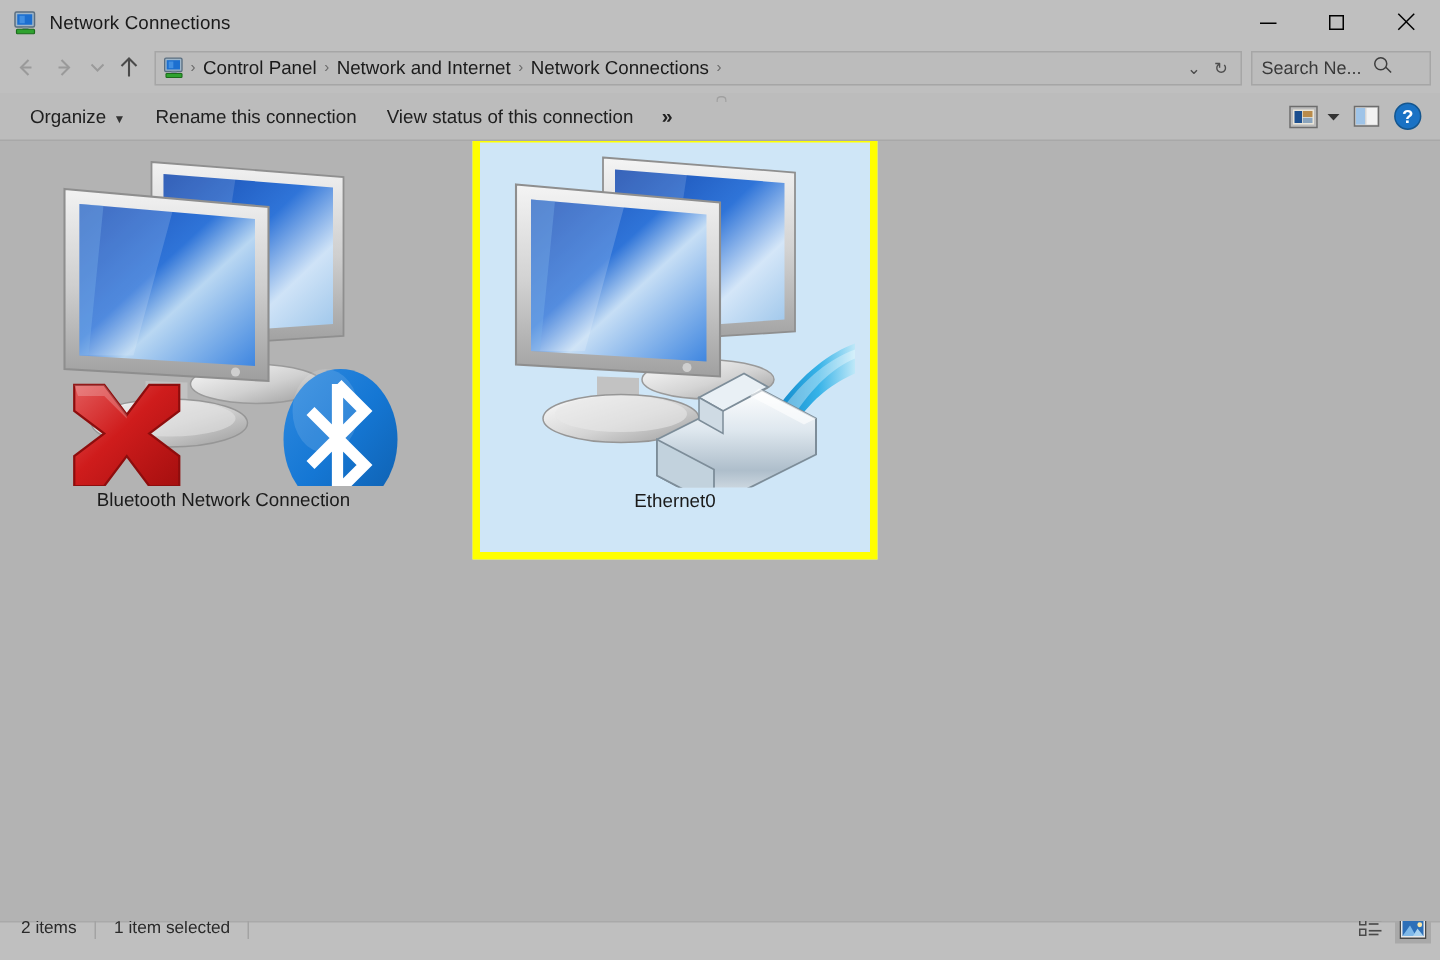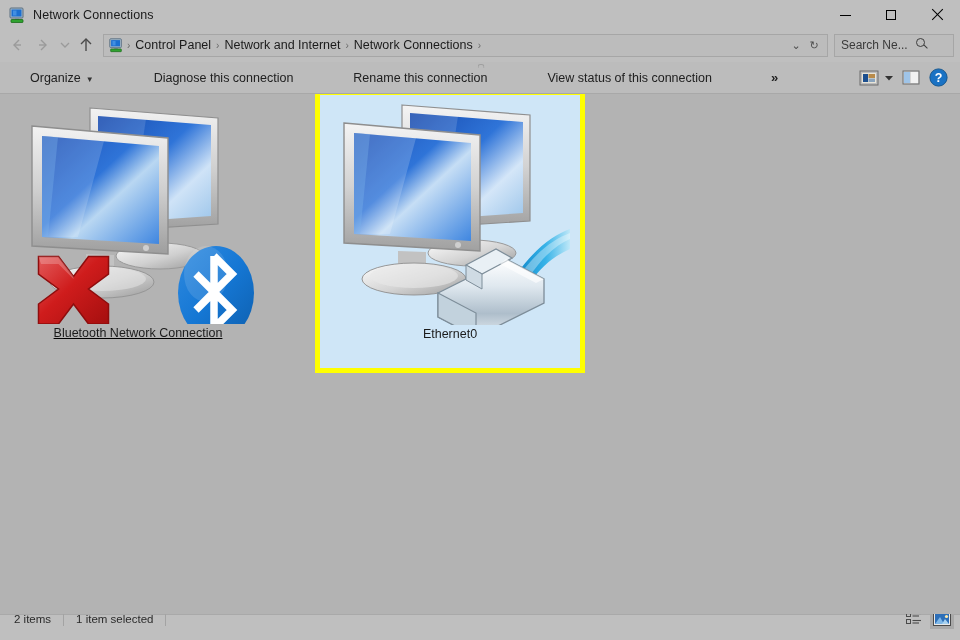--- a/index.html
+++ b/index.html
@@ -126,23 +126,22 @@
 
   
   #cmdbar {
     height: 32px;
     background: #bcbcbc;
     border-bottom: 1px solid #a8a8a8;
     display: flex;
     align-items: center;
     flex: 0 0 auto;
     position: relative;
-    padding-left: 20px;
+    padding-left: 10px;
     box-sizing: border-box;
-    gap: 40px;
   }
   .cmd-item {
     font-size: 12.5px; color: #202020;
     padding: 5px 10px; cursor: default; white-space: nowrap;
   }
   .cmd-caret { font-size: 8px; margin-left: 5px; color: #333; }
   #cmd-overflow { font-size: 13px; font-weight: bold; color: #222; padding: 4px 9px; cursor: default; }
   #cmd-right { margin-left: auto; display: flex; align-items: center; padding-right: 8px; }
   .cmd-ico { display: flex; align-items: center; justify-content: center; cursor: default; }
   #ribbon-handle {
@@ -294,21 +293,20 @@
       <div class="mag"></div>
     </div>
   </div>
 
   <div id="cmdbar">
     <div id="ribbon-handle"></div>
 
     <div class="cmd-item">
       <span>Organize</span><span class="cmd-caret">▼</span>
     </div>
-    <div class="cmd-item">Diagnose this connection</div>
     <div class="cmd-item">Rename this connection</div>
     <div class="cmd-item">View status of this connection</div>
     <div id="cmd-overflow">»</div>
 
     <div id="cmd-right">
       <div class="cmd-ico">
         <svg width="22" height="18" viewBox="0 0 22 18">
           <rect x="2" y="2" width="18" height="14" fill="none" stroke="#6d6d6d" stroke-width="1"></rect>
           <rect x="4" y="4" width="14" height="10" fill="#e8e4d8"></rect>
           <rect x="5" y="5" width="5" height="8" fill="#1c4f8f"></rect>
@@ -333,21 +331,21 @@
           <circle cx="9.5" cy="9.5" r="8.6" fill="#1a72c4"></circle>
           <circle cx="9.5" cy="9.5" r="8.6" fill="none" stroke="#14568f" stroke-width="1"></circle>
           <text x="9.5" y="14" text-anchor="middle" font-family="Liberation Sans, sans-serif" font-size="12.5" font-weight="bold" fill="#ffffff">?</text>
         </svg>
       </div>
     </div>
   </div>
 
   <div id="content">
 
-    <div class="conn-item" style="left:3px; top:0px;text-decoration:underline;">
+    <div class="conn-item" style="left:14px; top:0px;">
       <div class="conn-icon-wrap">
         <svg width="240" height="228" viewBox="0 0 240 228">
           <defs>
             <linearGradient id="scr1" x1="0" y1="0" x2="1" y2="1">
               <stop offset="0%" stop-color="#1b4fb5"></stop>
               <stop offset="42%" stop-color="#2f74d8"></stop>
               <stop offset="60%" stop-color="#b9d7f2"></stop>
               <stop offset="100%" stop-color="#3f86e0"></stop>
             </linearGradient>
             <linearGradient id="scr2" x1="0" y1="0" x2="1" y2="1">

